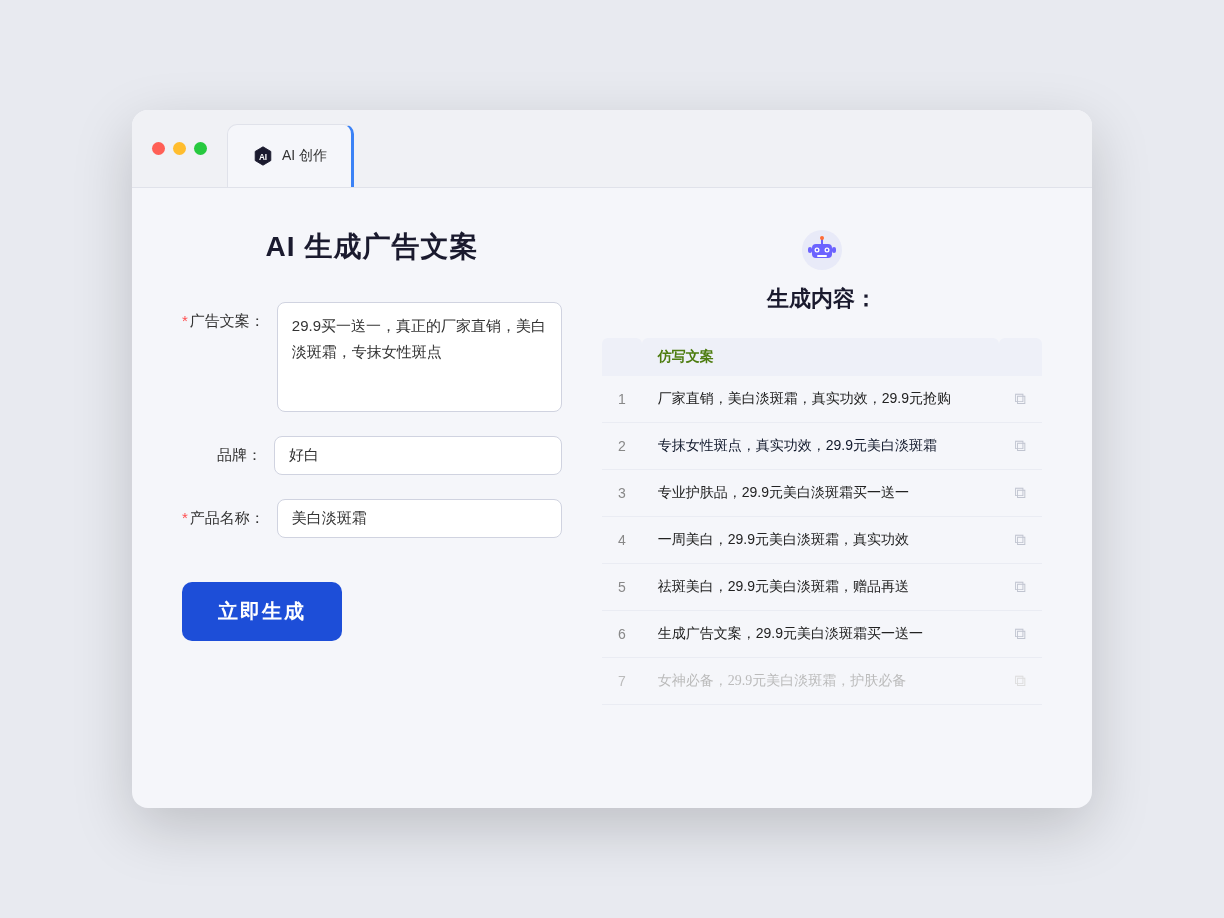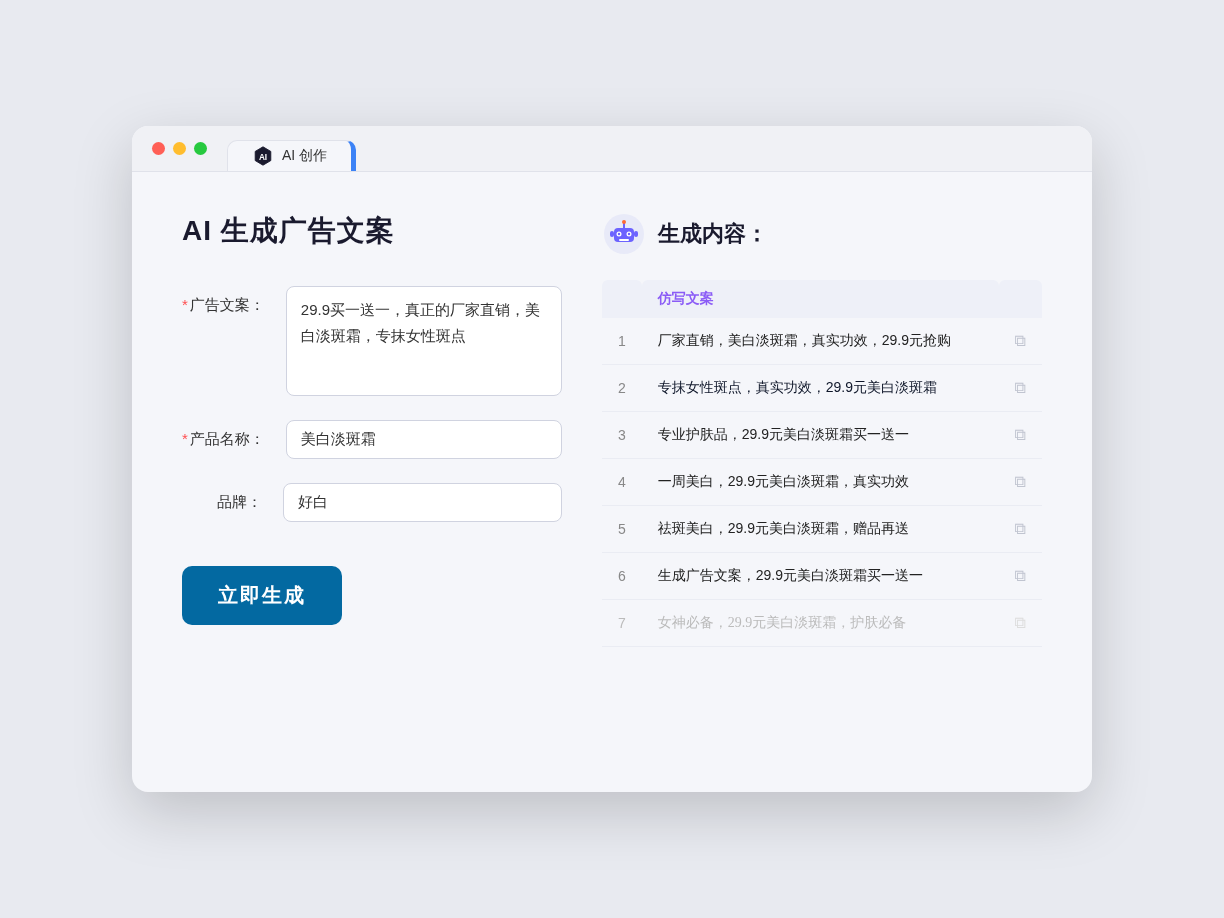--- a/index.html
+++ b/index.html
@@ -42,29 +42,29 @@
       height: 13px;
       border-radius: 50%;
     }
     .dot-red { background: #ff5f56; }
     .dot-yellow { background: #ffbd2e; }
     .dot-green { background: #27c93f; }
 
     .tab {
       background: #f5f6fa;
       border-radius: 10px 10px 0 0;
-      padding: 4px 24px;
+      padding: 20px 24px;
       display: flex;
       align-items: center;
       gap: 8px;
       font-size: 14px;
       color: #333;
       border-top: 1px solid #e0e2ea;
       border-left: 1px solid #e0e2ea;
-      border-right: 5px solid #3b82f6;
+      border-right: 3px solid #3b82f6;
     }
 
     .tab-icon {
       width: 22px;
       height: 22px;
     }
 
     .browser-content {
       padding: 40px 50px;
       display: flex;
@@ -76,27 +76,28 @@
     .left-panel {
       flex: 0 0 380px;
     }
 
     .page-title {
       font-size: 28px;
       font-weight: 700;
       color: #1a1a2e;
       margin-bottom: 36px;
       letter-spacing: 1px;
+      text-align: center;
     }
 
     .form-group {
       display: flex;
       align-items: flex-start;
       margin-bottom: 24px;
-      gap: 21px;
+      gap: 12px;
     }
 
     .form-label {
       font-size: 15px;
       color: #333;
       white-space: nowrap;
       padding-top: 10px;
       min-width: 80px;
       text-align: right;
     }
@@ -118,21 +119,21 @@
       font-family: inherit;
       resize: none;
     }
 
     .form-textarea {
       height: 110px;
       line-height: 1.7;
     }
 
     .generate-btn {
-      background: #0369a1;
+      background: #1d4ed8;
       color: #fff;
       border: none;
       border-radius: 10px;
       padding: 16px 36px;
       font-size: 20px;
       font-weight: 600;
       cursor: pointer;
       margin-top: 20px;
       letter-spacing: 2px;
       font-family: inherit;
@@ -142,20 +143,21 @@
     
     .right-panel {
       flex: 1;
     }
 
     .right-header {
       display: flex;
       align-items: center;
       gap: 12px;
       margin-bottom: 24px;
+      flex-direction: column;
     }
 
     .bot-icon {
       width: 44px;
       height: 44px;
     }
 
     .right-title {
       font-size: 22px;
       font-weight: 700;
@@ -163,21 +165,21 @@
     }
 
     .results-table {
       width: 100%;
       border-collapse: collapse;
     }
 
     .results-table th {
       text-align: left;
       font-size: 14px;
-      color: #8b5cf6;
+      color: #4d7c0f;
       font-weight: 600;
       padding: 10px 16px;
       background: #eef0f8;
       border-radius: 6px 6px 0 0;
     }
 
     .results-table td {
       padding: 14px 16px;
       border-bottom: 1px solid #eaecf3;
       font-size: 14px;
@@ -244,30 +246,30 @@
       
       <div class="form-group">
         <label class="form-label">
           <span class="required-star">*</span><span>广告文案：</span>
         </label>
         <textarea class="form-textarea" style="">29.9买一送一，真正的厂家直销，美白淡斑霜，专抹女性斑点</textarea>
       </div>
 
       
       <div class="form-group">
+        <label class="form-label">品牌：</label>
+        <input type="text" class="form-input" value="好白" style="">
+      </div>
+
+      
+      <div class="form-group">
         <label class="form-label">
           <span class="required-star">*</span><span>产品名称：</span>
         </label>
         <input type="text" class="form-input" value="美白淡斑霜" style="">
-      </div>
-
-      
-      <div class="form-group">
-        <label class="form-label">品牌：</label>
-        <input type="text" class="form-input" value="好白" style="">
       </div>
 
       
       <button class="generate-btn">立即生成</button>
     </div>
 
     <div class="right-panel">
       <div class="right-header">
 
         <svg class="bot-icon" viewBox="0 0 44 44" fill="none">

